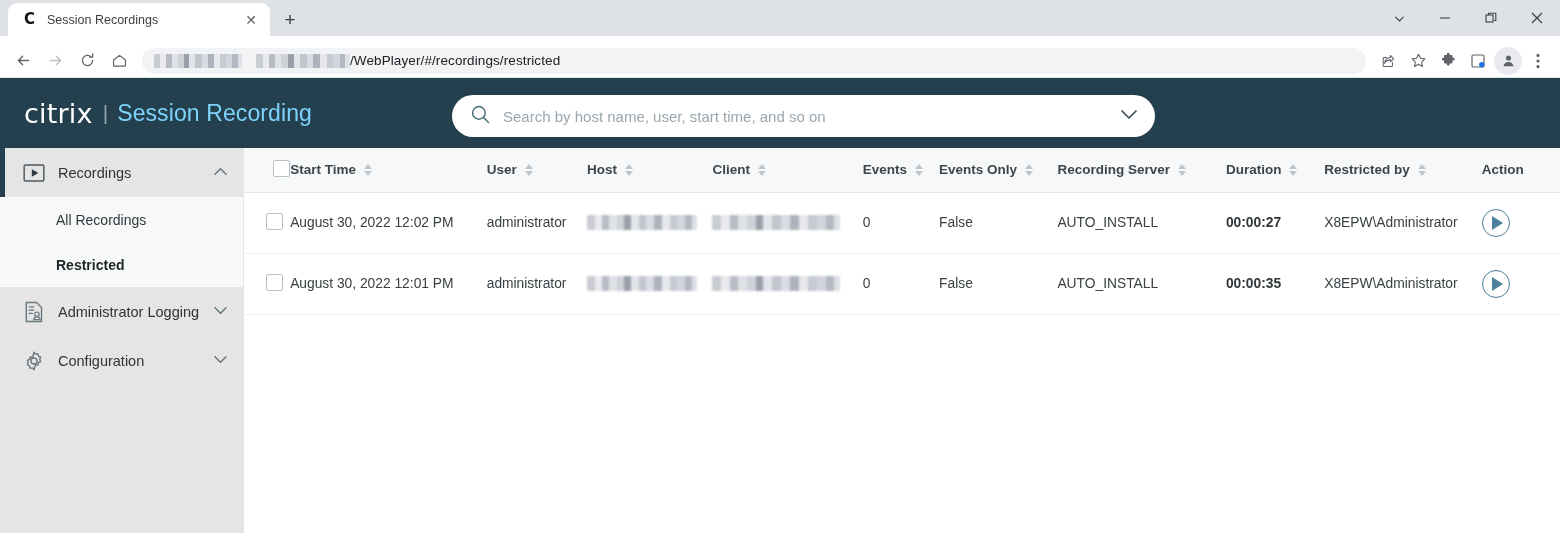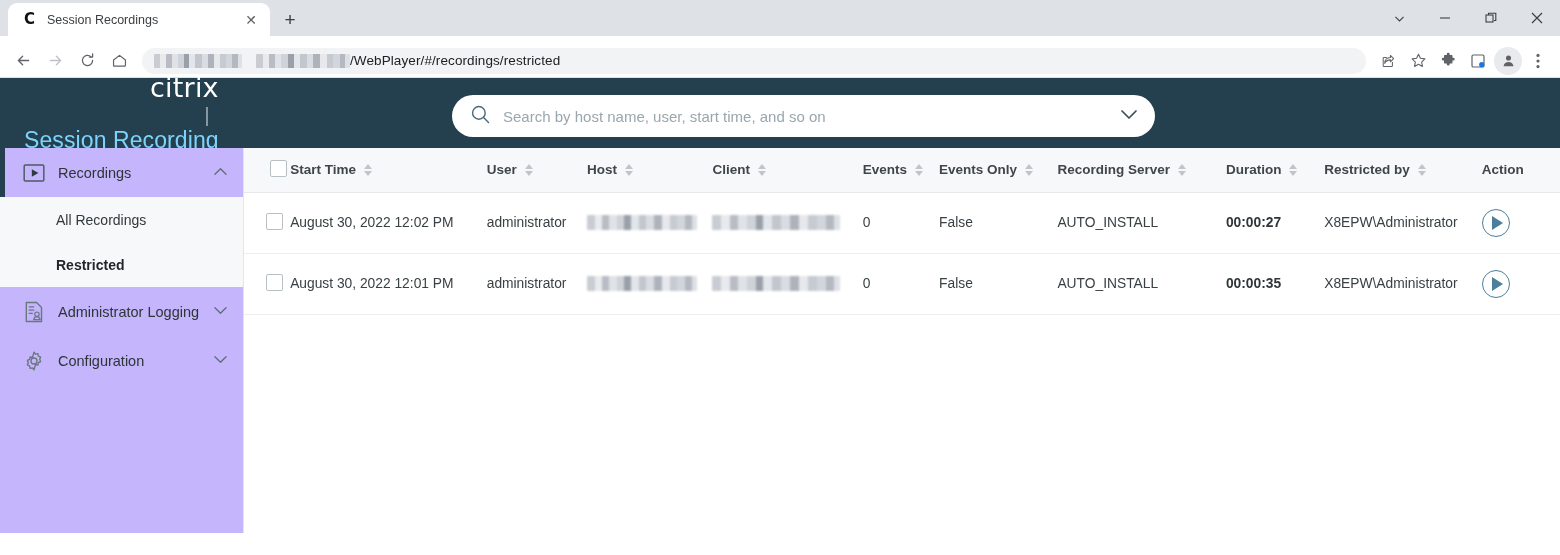--- a/index.html
+++ b/index.html
@@ -83,21 +83,21 @@
     width: 28px; height: 28px; border-radius: 50%;
     display: flex; align-items: center; justify-content: center; color: #5f6368;
   }
   .ticon.profile { background: #e8eaed; }
 
   
   .app-header {
     height: 70px; background: #243f4d; display: flex; align-items: center;
     padding: 0 24px; position: relative;
   }
-  .brand { display: flex; align-items: flex-end; gap: 0; flex-direction: column; }
+  .brand { display: flex; align-items: center; gap: 0; }
   .brand-citrix {
     font-size: 27px; color: #ffffff; letter-spacing: .2px;
     font-family: "DejaVu Sans", sans-serif; font-weight: 400;
   }
   .brand-sep {
     color: #93a6b0; font-size: 21px; margin: 0 9px 0 10px; font-weight: 300;
   }
   .brand-product {
     font-size: 23px; color: #7dd3fc; font-weight: 400; letter-spacing: .1px;
   }
@@ -109,21 +109,21 @@
   .search-input {
     flex: 1; border: 0; outline: none; font-size: 15px; color: #3a4a52;
     font-family: "Liberation Sans", sans-serif; background: transparent;
   }
   .search-input::placeholder { color: #9aa6ad; }
   .user-redact { position: absolute; right: 28px; top: 107px; }
 
   
   .body-row { display: flex; height: 385px; }
   .sidebar {
-    width: 244px; flex: 0 0 244px; background: #c4b5fd;
+    width: 244px; flex: 0 0 244px; background: #e5e5e5;
     border-right: 1px solid #e3e5e6; position: relative;
   }
   .nav-group-head {
     height: 49px; display: flex; align-items: center; gap: 13px;
     padding: 0 16px 0 23px; position: relative; color: #2b2b2b;
   }
   .nav-group-head.active::before {
     content: ""; position: absolute; left: 0; top: 0; bottom: 0; width: 5px;
     background: #24404e;
   }
@@ -138,21 +138,21 @@
     height: 45px; display: flex; align-items: center; padding-left: 56px;
     font-size: 14px; color: #32383a;
   }
   .subitem.selected { font-weight: bold; color: #1f2527; }
 
   
   .content { flex: 1; background: #ffffff; position: relative; }
   table { width: 100%; border-collapse: collapse; table-layout: fixed; }
   thead th {
     background: #f7f8f9; height: 44px; font-size: 13.5px; font-weight: bold;
-    color: #3f4649; text-align: center; padding: 0; vertical-align: middle;
+    color: #3f4649; text-align: right; padding: 0; vertical-align: middle;
     border-bottom: 1px solid #e6e8ea;
   }
   .th-inner { display: flex; align-items: center; gap: 8px; }
   .sorter { display: inline-flex; flex-direction: column; gap: 2px; color: #b9bfc3; }
   .sorter .up, .sorter .dn {
     width: 0; height: 0; border-left: 4.5px solid transparent; border-right: 4.5px solid transparent;
   }
   .sorter .up { border-bottom: 5px solid #bfc5c9; }
   .sorter .dn { border-top: 5px solid #bfc5c9; }
   tbody td {

